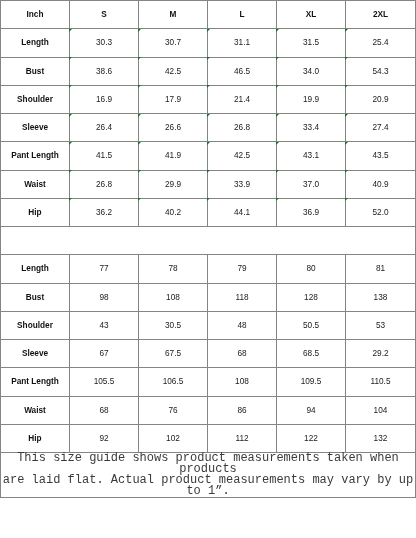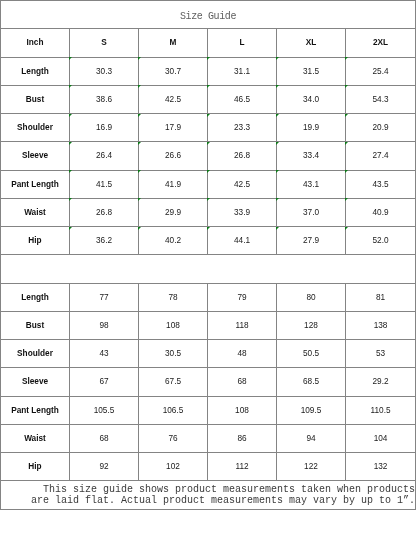--- a/index.html
+++ b/index.html
@@ -20,43 +20,40 @@
   .title-cell .tx{font-family:"Liberation Mono","DejaVu Sans Mono",monospace;
         font-size:10px;color:#5e5e5e;letter-spacing:-0.4px;position:relative;top:2px;}
 
   .hcell .tx,.rowlabel .tx{font-weight:bold;font-size:8.25px;color:#111111;text-align:right;}
 
   
   .spacer{height:27.26px;border-top:none;border-bottom:none;}
 
   .footnote{border-top:none;height:auto;padding-top:4px;}
   .footnote .tx{font-family:"Liberation Mono","DejaVu Sans Mono",monospace;
-        font-size:10px;line-height:11px;color:#3a3a3a;text-align:right;display:block;}
+        font-size:12px;line-height:11px;color:#3a3a3a;text-align:center;display:block;}
 
   
   .mark{position:absolute;left:-1.3px;top:-0.5px;width:0;height:0;
         border-left:3.2px solid #0d7a19;border-bottom:3.2px solid transparent;}
 </style>
 </head>
 <body>
 
 <div class="page">
   <table class="sg-table">
     <colgroup>
       <col style="width:69px">
         <col style="width:69px">
         <col style="width:69px">
       <col style="width:69px">
         <col style="width:69px">
         <col style="width:70px">
     </colgroup>
     <tbody id="tbody-main">
-        <tr>
-          <td class="title-cell" colspan="6"><span class="tx">Size Guide</span></td>
-        </tr>
         <tr>
           <td class="hcell"><span class="tx">Inch</span></td>
           <td class="hcell"><span class="tx">S</span></td>
           <td class="hcell"><span class="tx">M</span></td>
           <td class="hcell"><span class="tx">L</span></td>
           <td class="hcell"><span class="tx">XL</span></td>
           <td class="hcell"><span class="tx">2XL</span></td>
         </tr>
         <tr>
           <td class="rowlabel"><span class="tx">Length</span></td>
@@ -71,21 +68,21 @@
           <td><span class="mark"></span><span class="tx">38.6</span></td>
           <td><span class="mark"></span><span class="tx">42.5</span></td>
           <td><span class="mark"></span><span class="tx">46.5</span></td>
           <td><span class="mark"></span><span class="tx">34.0</span></td>
           <td><span class="mark"></span><span class="tx">54.3</span></td>
         </tr>
         <tr>
           <td class="rowlabel"><span class="tx">Shoulder</span></td>
           <td><span class="mark"></span><span class="tx">16.9</span></td>
           <td><span class="mark"></span><span class="tx">17.9</span></td>
-          <td><span class="mark"></span><span class="tx">23.3</span></td>
+          <td><span class="mark"></span><span class="tx">21.4</span></td>
           <td><span class="mark"></span><span class="tx">19.9</span></td>
           <td><span class="mark"></span><span class="tx">20.9</span></td>
         </tr>
         <tr>
           <td class="rowlabel"><span class="tx">Sleeve</span></td>
           <td><span class="mark"></span><span class="tx">26.4</span></td>
           <td><span class="mark"></span><span class="tx">26.6</span></td>
           <td><span class="mark"></span><span class="tx">26.8</span></td>
           <td><span class="mark"></span><span class="tx">33.4</span></td>
           <td><span class="mark"></span><span class="tx">27.4</span></td>
@@ -104,21 +101,21 @@
           <td><span class="mark"></span><span class="tx">29.9</span></td>
           <td><span class="mark"></span><span class="tx">33.9</span></td>
           <td><span class="mark"></span><span class="tx">37.0</span></td>
           <td><span class="mark"></span><span class="tx">40.9</span></td>
         </tr>
         <tr>
           <td class="rowlabel"><span class="tx">Hip</span></td>
           <td><span class="mark"></span><span class="tx">36.2</span></td>
           <td><span class="mark"></span><span class="tx">40.2</span></td>
           <td><span class="mark"></span><span class="tx">44.1</span></td>
-          <td><span class="mark"></span><span class="tx">27.9</span></td>
+          <td><span class="mark"></span><span class="tx">36.9</span></td>
           <td><span class="mark"></span><span class="tx">52.0</span></td>
         </tr>
         <tr>
           <td class="spacer" colspan="6"></td>
         </tr>
         <tr>
           <td class="rowlabel"><span class="tx">Length</span></td>
           <td><span class="tx">77</span></td>
           <td><span class="tx">78</span></td>
           <td><span class="tx">79</span></td>

